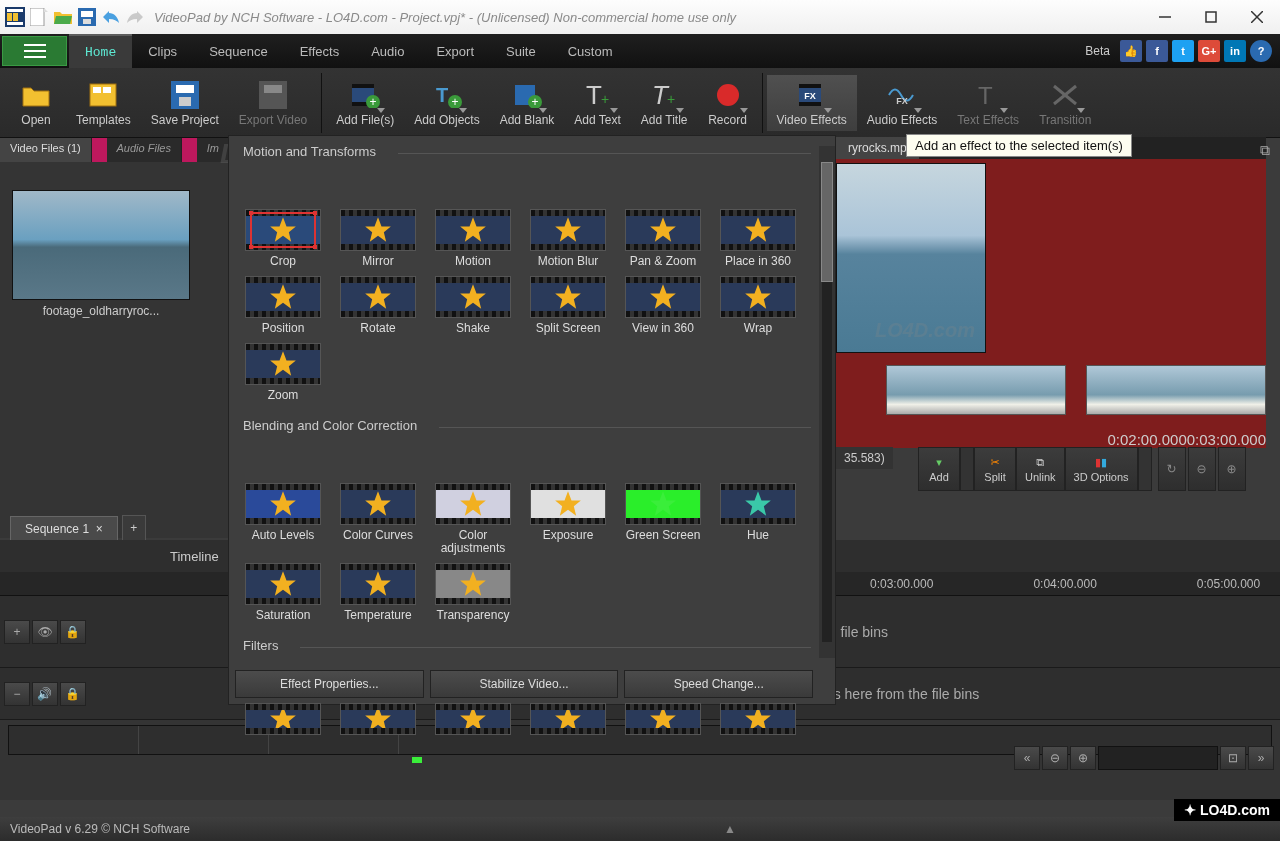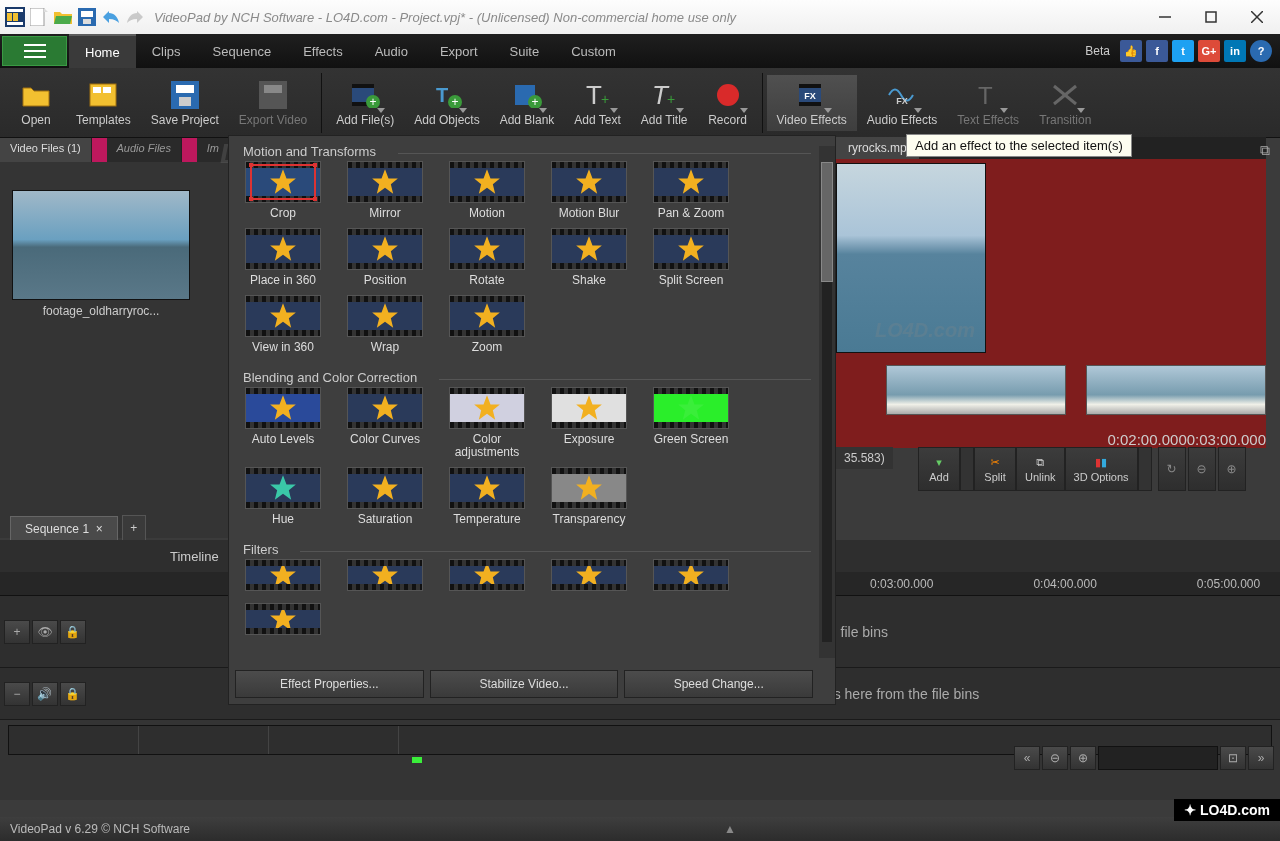--- a/index.html
+++ b/index.html
@@ -7,39 +7,39 @@
   .titlebar { height: 34px; background: linear-gradient(#fdfdfd,#f0f0f0); display: flex; align-items: center; }
   .qat { display: flex; gap: 2px; padding: 2px 4px; align-items: center; }
   .qat .qicn { width: 22px; height: 22px; display:flex; align-items:center; justify-content:center; }
   .title-text { flex: 1; color: #8a8a8a; font-size: 13px; padding-left: 4px; font-style: italic; }
   .wincontrols { display:flex; }
   .wincontrols div { width: 46px; height: 30px; display:flex; align-items:center; justify-content:center; color:#555; }
   .menubar { height: 34px; background: linear-gradient(#1f1f1f,#111111); display:flex; align-items:stretch; }
   .ham { width: 65px; background:#2a7a33; display:flex; align-items:center; justify-content:center; border:1px solid #3a9a44; margin:2px; }
   .ham div { width:22px; height:2px; background:#fff; box-shadow:0 -6px 0 #fff, 0 6px 0 #fff; }
   .menu-item { padding: 0 16px; display:flex; align-items:center; color:#bbb; font-size:13px; }
-  .menu-item.active { background:#3a3a3a; color:#ffffff; border-top:2px solid #5d5d5d; }
+  .menu-item.active { background:#3a3a3a; color:#5eead4; border-top:2px solid #5d5d5d;font-family:Liberation Mono, monospace; }
   .menu-right { margin-left:auto; display:flex; align-items:center; padding-right:8px; gap:4px; }
   .social { width:22px; height:22px; display:flex; align-items:center; justify-content:center; color:#fff; font-size:11px; font-weight:bold; border-radius:2px; }
   .ribbon { height: 70px; background: linear-gradient(#333333,#2a2a2a); display:flex; align-items:center; padding:0 6px; gap:0; border-bottom:1px solid #111; }
   .ribbon .rb { display:flex; flex-direction:column; align-items:center; justify-content:center; padding:4px 10px; color:#ccc; font-size:12px; gap:2px; min-width:60px; }
   .ribbon .rb.disabled { color:#777; }
   .ribbon-sep { width:1px; height:60px; background:#111; margin:0 4px; }
   .rb-icn { width:32px; height:32px; display:flex; align-items:center; justify-content:center; position: relative; }
   .main { display:flex; height:400px; }
   .media-bin { width:230px; background:#343434; position:relative; }
   .bin-tabs { display:flex; background:#be185d; height:24px;justify-content:space-between; }
   .bin-tab { padding:4px 10px; background:#444; color:#ddd; font-size:11px; border-right:1px solid #222; }
   .bin-tab.inactive { background:#2a2a2a; color:#999;font-style:italic; }
   .thumb { margin:28px 12px; width:178px; }
   .thumb-img { width:178px; height:110px; background:linear-gradient(#a0b8c8 0%, #6aa0c0 45%, #4a6a7a 52%, #5a7888 100%); border:1px solid #111; position:relative; }
   .thumb-lbl { text-align:center; padding-top:4px; color:#ccc; font-size:12px; }
   .effects-popup { position:absolute; left:228px; top:135px; width:608px; height:570px; background:#3e3e3e; border:1px solid #222; z-index:50; }
   .eff-sect-hdr { color:#ccc; padding:8px 14px 2px; font-size:13px; }
-  .eff-grid { display:flex; flex-wrap:wrap; gap:8px 14px; padding:0 10px 8px; }
+  .eff-grid { display:flex; flex-wrap:wrap; gap:8px 7px; padding:0 10px 8px;margin-top:48px; }
   .eff-item { width:88px; display:flex; flex-direction:column; align-items:center; }
   .eff-icon { width:76px; height:42px; background:#1a2a4a; border:1px solid #555; position:relative; overflow:hidden; display:flex; align-items:center; justify-content:center; }
   .strip { position:absolute; left:0; right:0; height:6px; background:repeating-linear-gradient(90deg,#111 0 4px,#333 4px 8px); }
   .strip.top { top:0; } .strip.bot { bottom:0; }
   .star { width:28px; height:28px; }
   .eff-lbl { color:#ddd; font-size:12px; text-align:center; padding-top:4px; line-height:13px; }
   .eff-scroll { position:absolute; right:0; top:10px; width:16px; bottom:46px; background:#333; }
   .eff-scroll .tr { position:absolute; left:3px; right:3px; top:16px; bottom:16px; background:#222; }
   .eff-scroll .th { position:absolute; left:2px; right:2px; height:120px; top:16px; background:#666; border:1px solid #888; }
   .eff-btns { position:absolute; bottom:6px; left:6px; right:22px; display:flex; gap:6px; }

